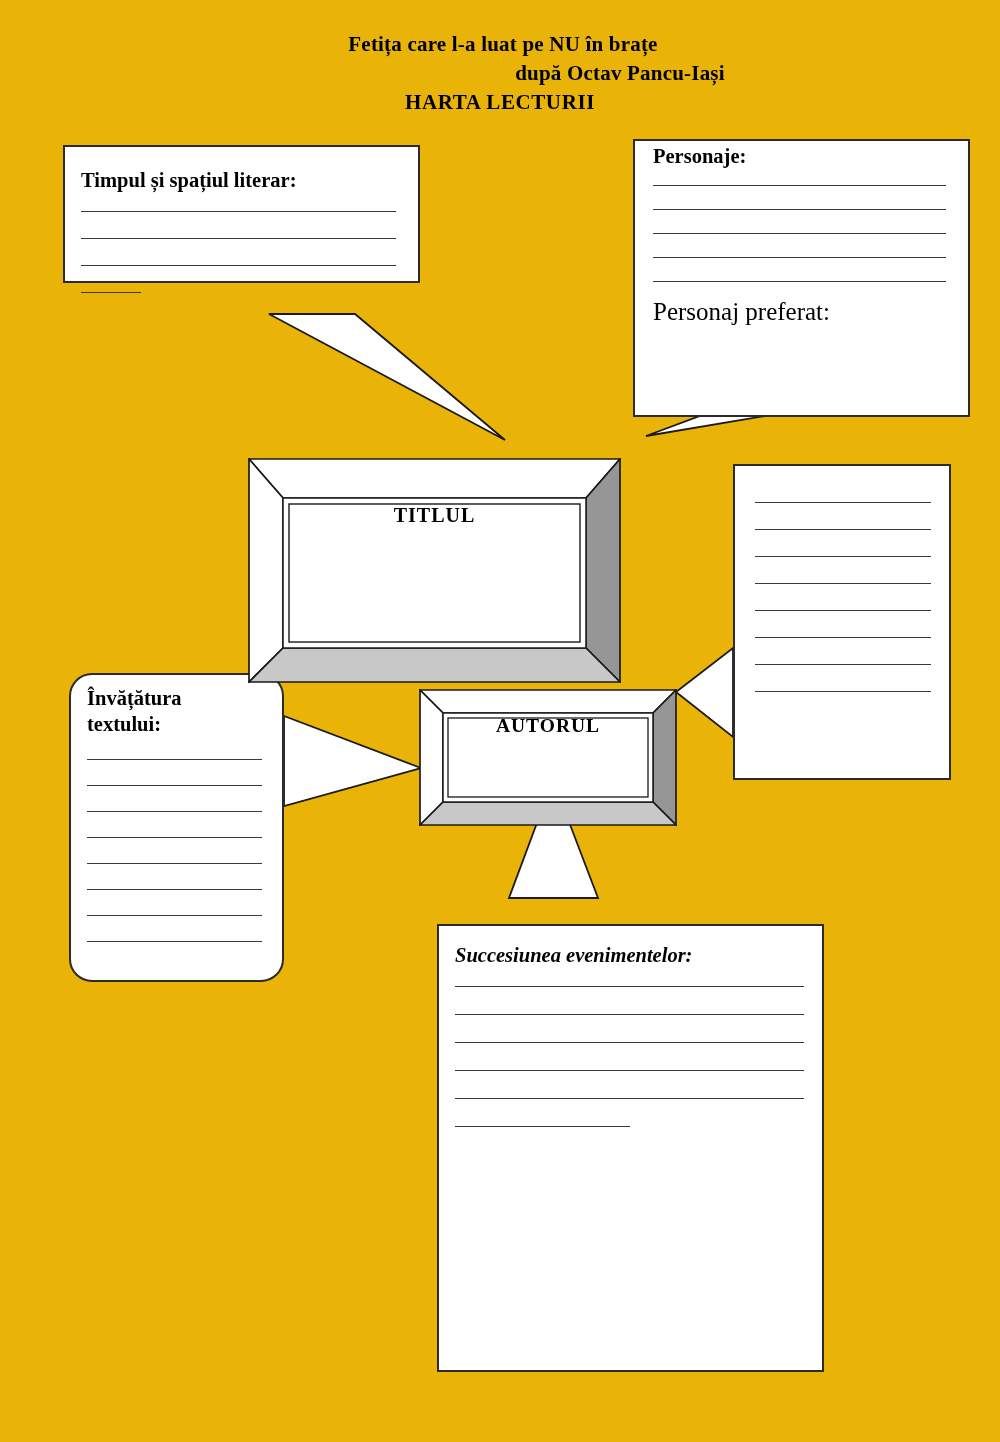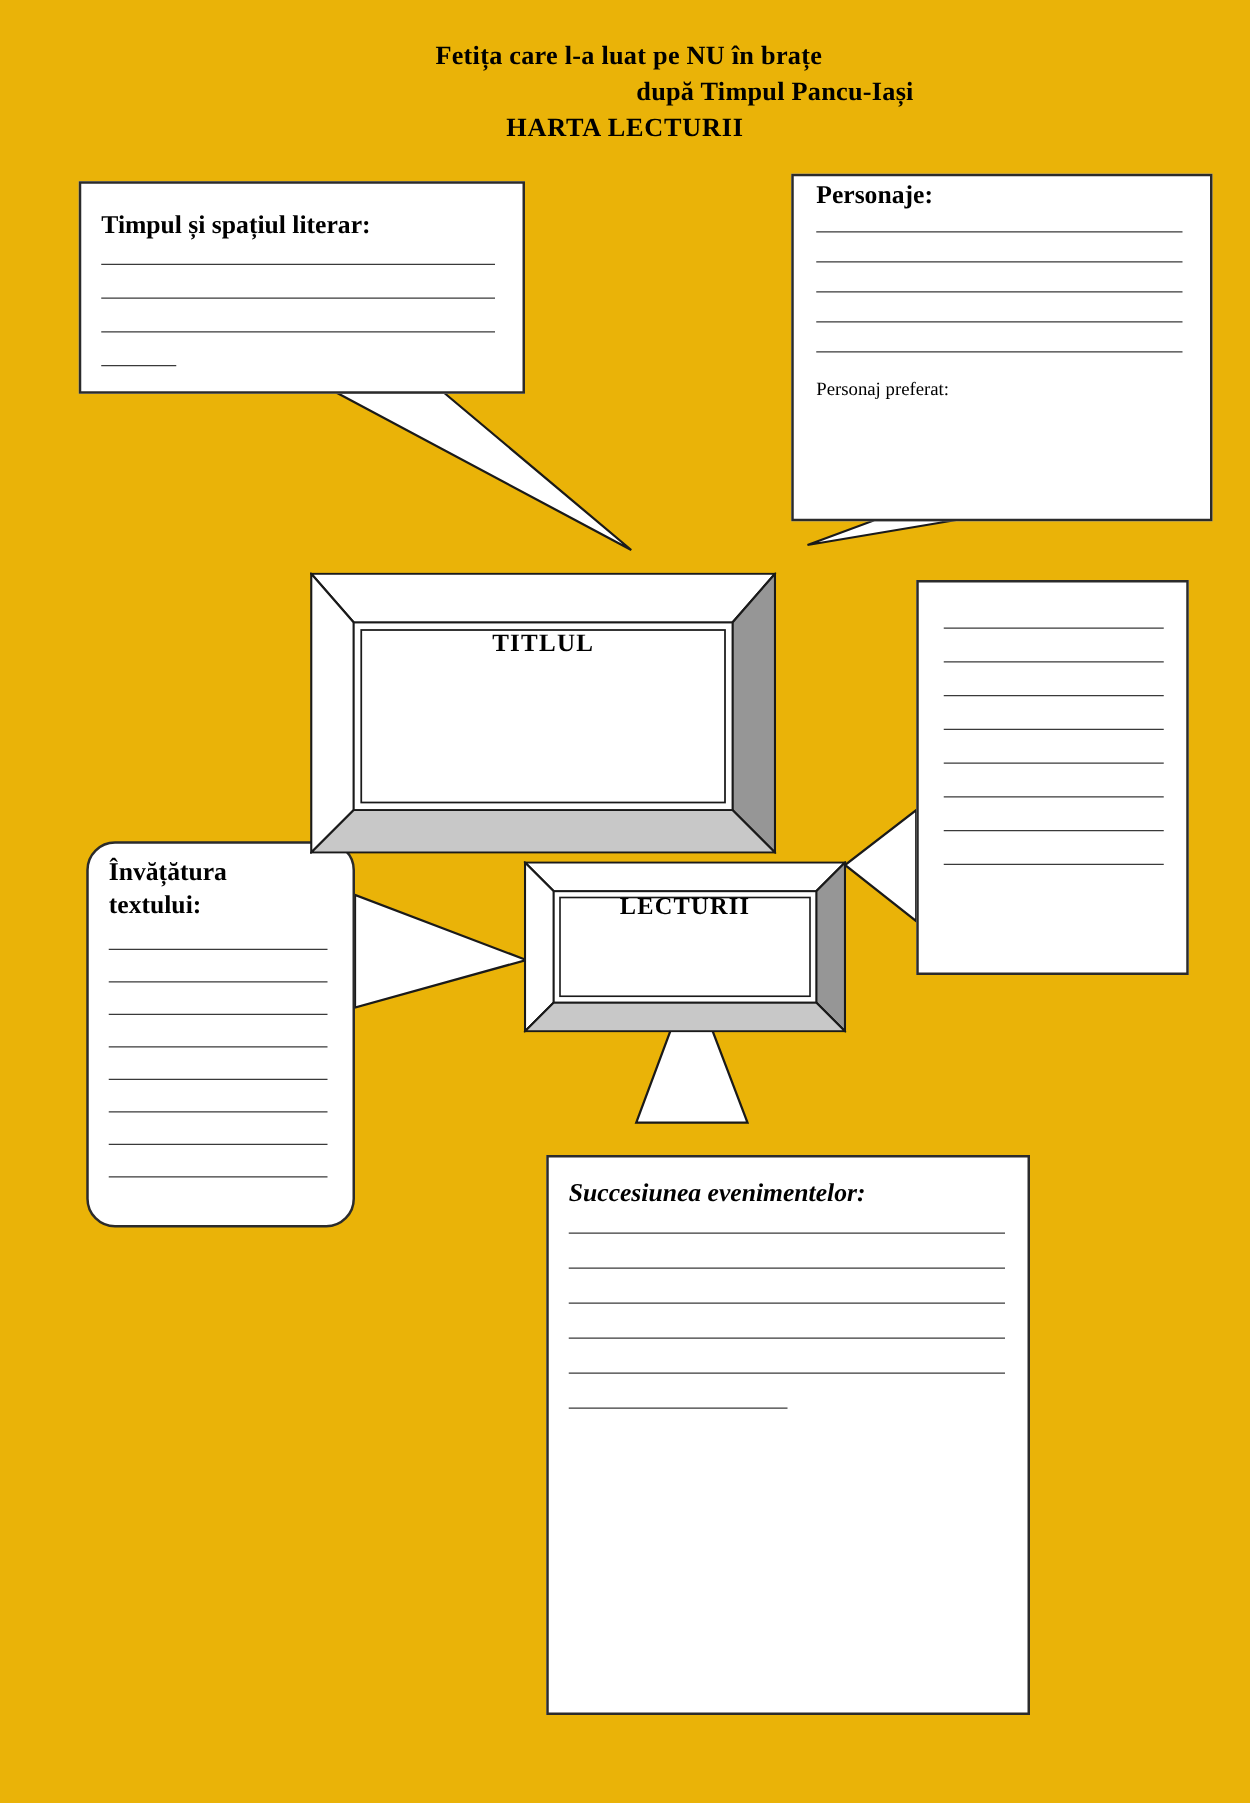--- a/index.html
+++ b/index.html
@@ -49,21 +49,21 @@
   .callout-head {
     font-weight: bold;
     font-size: 20.5px;
     line-height: 26px;
     padding: 0;
     margin: 0;
     white-space: pre-line;
   }
   .sub-head {
     font-weight: normal;
-    font-size: 15px;
+    font-size: 25px;
     line-height: 26px;
     margin: 0;
   }
   .lines {
     margin: 0;
     padding: 0;
     list-style: none;
   }
   .wline {
     height: 0;
@@ -76,21 +76,21 @@
     left: 0;
     top: 0;
     width: 1000px;
     height: 1442px;
     z-index: 2;
     pointer-events: none;
   }
 
   
   #box-timp {
-    left: 63px; top: 145px; width: 357px; height: 170px;
+    left: 63px; top: 145px; width: 357px; height: 138px;
     padding: 20px 22px 0 16px;
   }
   #box-timp .lines { margin-top: 18px; }
   #box-timp .wline { margin-bottom: 26px; }
   #box-timp .wline.short { width: 60px; margin-bottom: 0; }
 
   #box-personaje {
     left: 633px; top: 139px; width: 337px; height: 278px;
     padding: 2px 22px 0 18px;
   }
@@ -143,21 +143,21 @@
   #frame-autorul { left: 419px; top: 645px; width: 258px; height: 137px; }
   #frame-autorul .frame-label { top: 26px; font-size: 19.5px; }
 </style>
 </head>
 <body>
 
 <div id="page">
 
   <div id="title-block">
     <div class="title-line l1">Fetița care l-a luat pe NU în brațe</div>
-    <div class="title-line l2">după Timpul Pancu-Iași</div>
+    <div class="title-line l2">după Octav Pancu-Iași</div>
     <div class="title-line l3">HARTA LECTURII</div>
   </div>
 
   <svg id="tails" viewBox="0 0 1000 1442" xmlns="http://www.w3.org/2000/svg">
 
     <polygon points="269,314 355,314 505,440" fill="#ffffff" stroke="#1a1a1a" stroke-width="1.8" stroke-linejoin="miter"></polygon>
 
     <polygon points="700,416 765,416 646,436" fill="#ffffff" stroke="#1a1a1a" stroke-width="1.8" stroke-linejoin="miter"></polygon>
 
     <polygon points="733,648 733,737 676,692" fill="#ffffff" stroke="#1a1a1a" stroke-width="1.8" stroke-linejoin="miter"></polygon>
@@ -249,16 +249,16 @@
 
   <div class="frame" id="frame-autorul">
     <svg width="258" height="137" viewBox="0 0 258 137" xmlns="http://www.w3.org/2000/svg">
       <polygon points="1,1 257,1 234,24 24,24" fill="#ffffff" stroke="#1a1a1a" stroke-width="1.7"></polygon>
       <polygon points="1,1 24,24 24,113 1,136" fill="#ffffff" stroke="#1a1a1a" stroke-width="1.7"></polygon>
       <polygon points="257,1 257,136 234,113 234,24" fill="#969696" stroke="#1a1a1a" stroke-width="1.7"></polygon>
       <polygon points="1,136 24,113 234,113 257,136" fill="#c8c8c8" stroke="#1a1a1a" stroke-width="1.7"></polygon>
       <rect x="24" y="24" width="210" height="89" fill="#ffffff" stroke="#1a1a1a" stroke-width="1.5"></rect>
       <rect x="29" y="29" width="200" height="79" fill="#ffffff" stroke="#1a1a1a" stroke-width="1.3"></rect>
     </svg>
-    <div class="frame-label">LECTURII</div>
+    <div class="frame-label">AUTORUL</div>
   </div>
 
 </div>
 
 </body></html>

